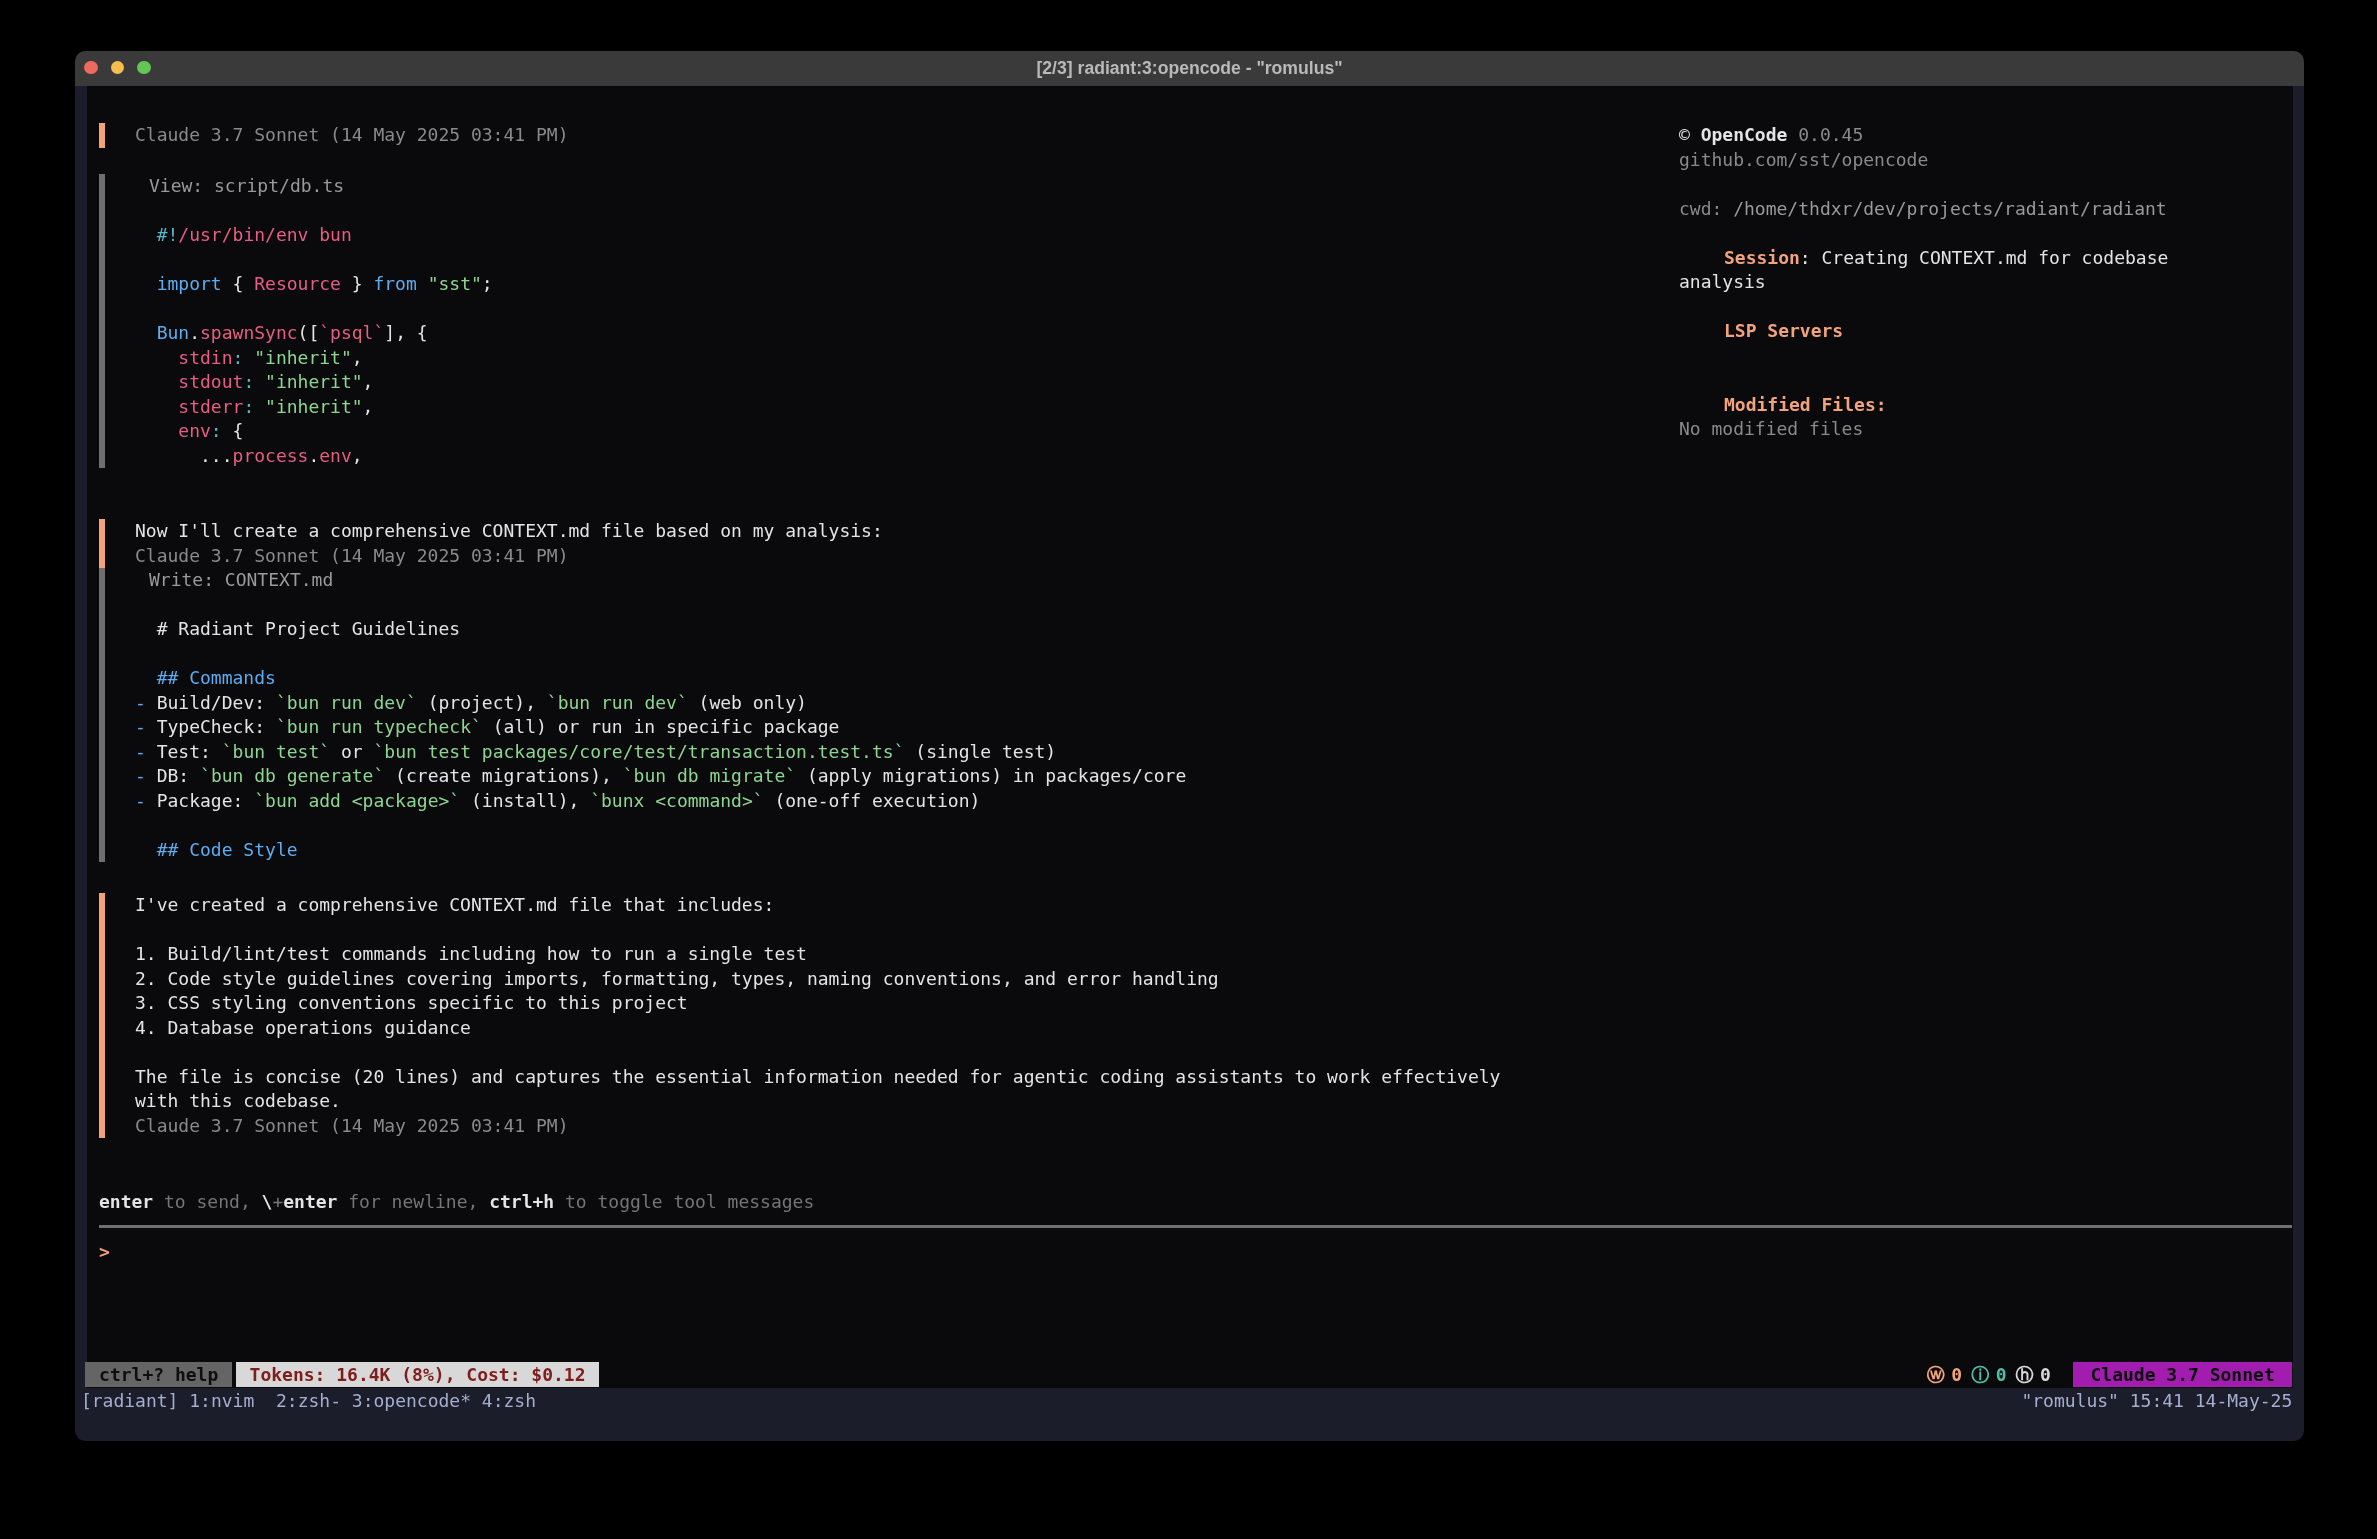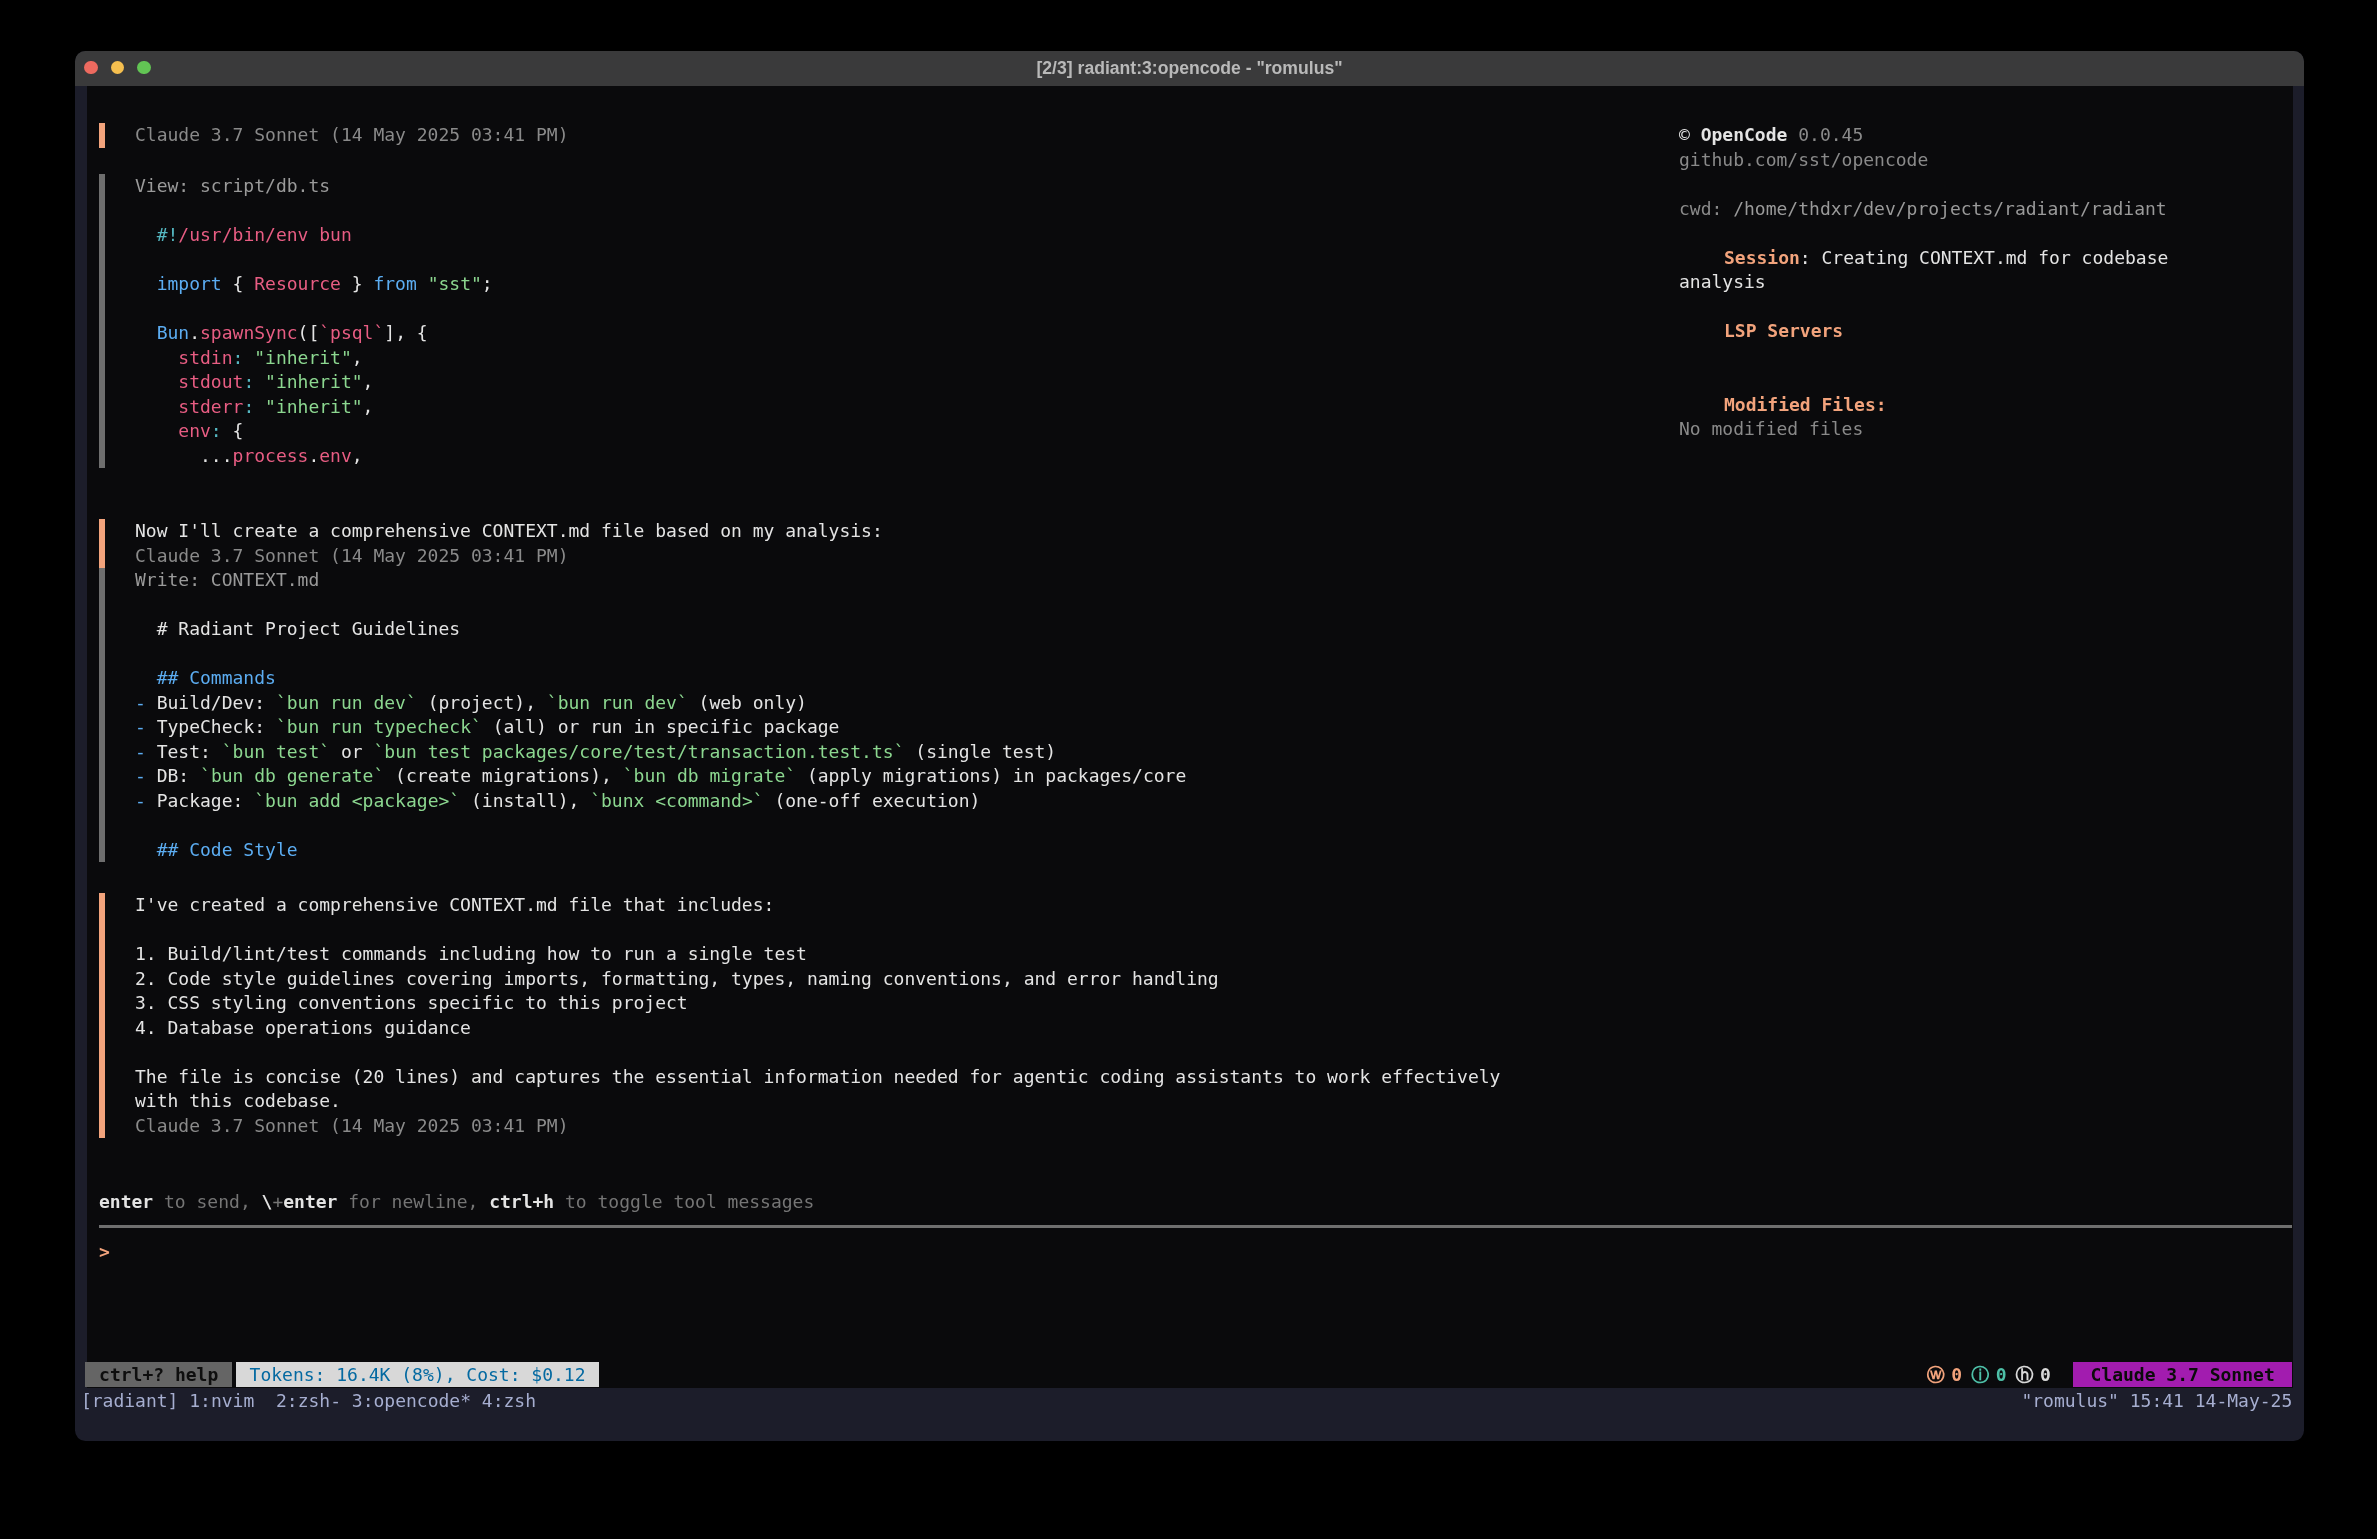--- a/index.html
+++ b/index.html
@@ -39,40 +39,40 @@
   #sidebar{position:absolute;left:1604px;top:72px;width:613px;}
   #hint-line{position:absolute;left:24px;top:1139px;}
   #separator{position:absolute;left:24px;top:1174px;width:2193px;height:2.6px;background:#6f6f6f;}
   #prompt-row{position:absolute;left:24px;top:1189px;color:#f2a37c;font-weight:bold;}
   #statusbar{
     position:absolute;left:10.4px;right:11.7px;top:1311px;height:25px;
     display:flex;align-items:center;
   }
   .badge{display:inline-flex;align-items:center;height:25px;padding:0 13.7px;}
   .badge.help{background:#656565;color:#0e0e0e;font-weight:bold;}
-  .badge.tokens{background:#d8d8d8;color:#0369a1;font-weight:400;margin-left:3.9px;}
+  .badge.tokens{background:#d8d8d8;color:#7f1d1d;font-weight:700;margin-left:3.9px;}
   .badge.model{background:#a21caf;color:#0b0b0b;font-weight:600;padding:0 17.6px;}
   .diag{display:inline-flex;align-items:center;gap:9px;margin-right:22px;font-weight:bold;}
   .diag .item{display:inline-flex;align-items:center;gap:6.5px;}
   .diag .d-orange{color:#f2a37c;}
   .diag .d-teal{color:#4ec0a8;}
   .diag .d-light{color:#d8d8d8;}
   .right-group{margin-left:auto;display:inline-flex;align-items:center;}
   #tmuxbar{
     position:absolute;left:5.9px;right:11.7px;top:1337px;height:25px;line-height:25px;
     color:#a6aed0;white-space:pre;
   }
   #tmux-left{position:absolute;left:0;top:0;}
   #tmux-right{position:absolute;right:0;top:0;}
   
   .c-white{color:#e4e4e4;}
   .c-whiteb{color:#e4e4e4;font-weight:bold;}
   .c-dim{color:#8a8a8a;}
   .c-gray2{color:#9a9a9a;}
-  .c-tool{color:#9a9a9a;}
+  .c-tool{color:#9a9a9a;margin-left:14px;}
   .c-hint{color:#757575;}
   .c-blue{color:#5cadf2;}
   .c-pink{color:#e85d83;}
   .c-green{color:#8cd790;}
   .c-teal{color:#55b8c2;}
   .c-orangeb{color:#f2a37c;font-weight:bold;margin-left:45px;}
 </style>
 </head>
 <body>
 

